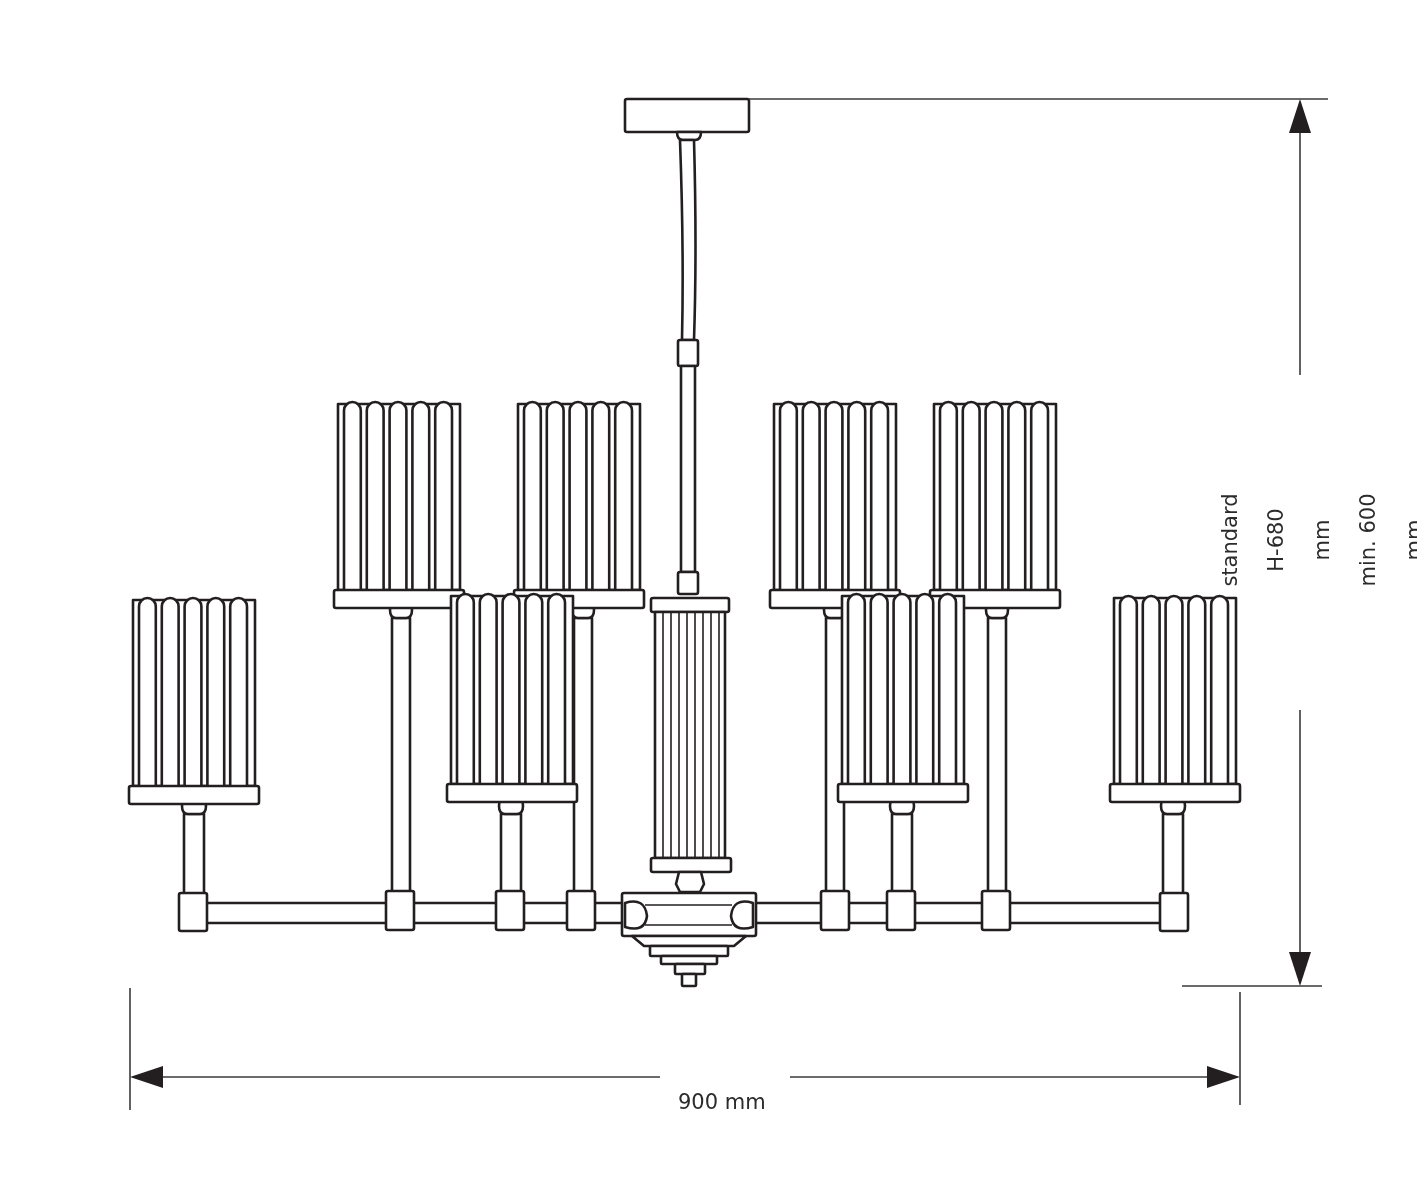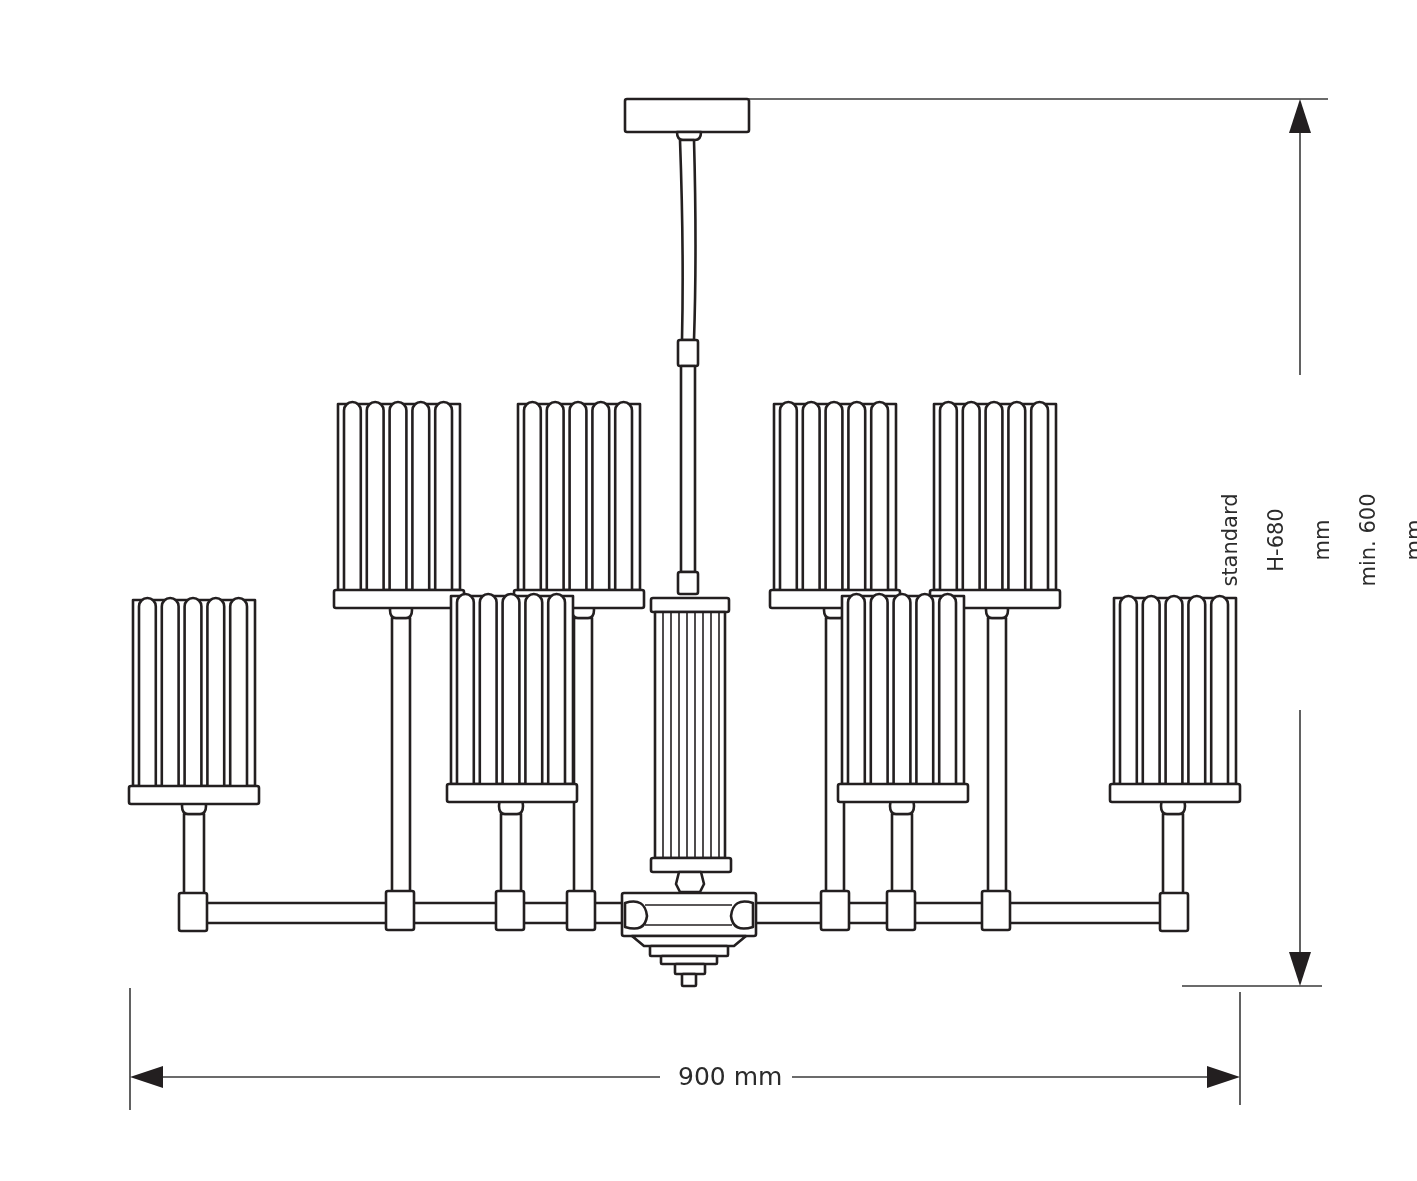--- a/index.html
+++ b/index.html
@@ -9,21 +9,21 @@
     .thin { fill: none; stroke: #231f20; stroke-width: 1.6; }
     .dim { fill: none; stroke: #3a3a3a; stroke-width: 1.6; }
     .arrow { fill: #231f20; stroke: none; }
     .label {
       position: absolute;
       font-family: "DejaVu Sans", sans-serif;
       color: #2b2b2b;
       white-space: nowrap;
       background: #ffffff;
     }
-    #width-label { left: 668px; top: 1062px; font-size: 25px; padding: 0 10px; }
+    #width-label { left: 668px; top: 1090px; font-size: 21px; padding: 0 10px; }
     #height-labels {
       position: absolute; left: 1322px; top: 540px;
       transform: translate(-50%, -50%) rotate(-90deg);
       font-family: "DejaVu Sans", sans-serif; font-size: 21px; color: #2b2b2b;
       line-height: 46px; text-align: center; background: #ffffff; padding: 0 6px;
     }
   </style>
 </head>
 <body>
 

